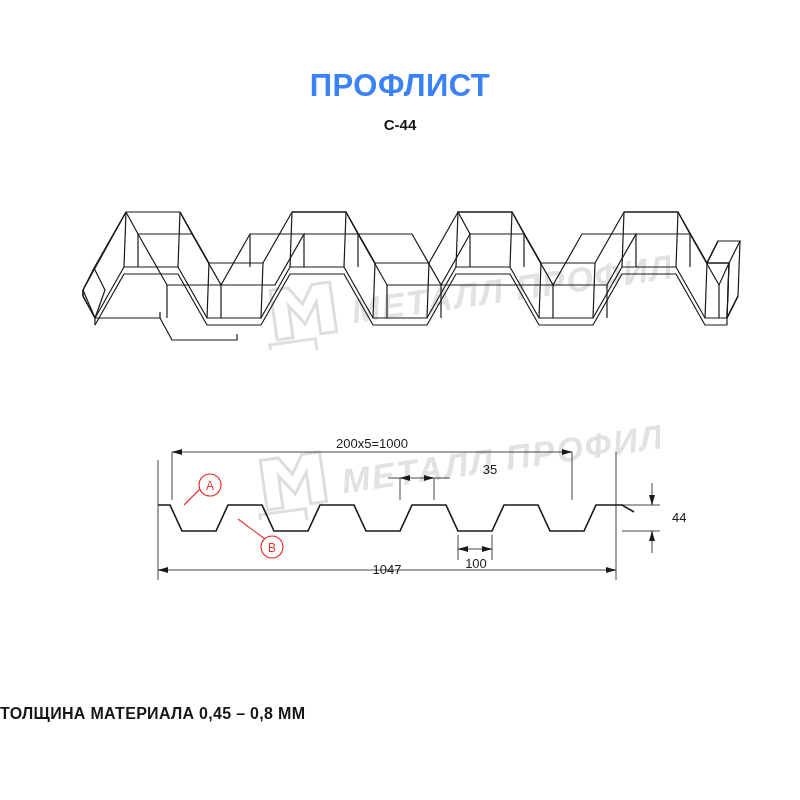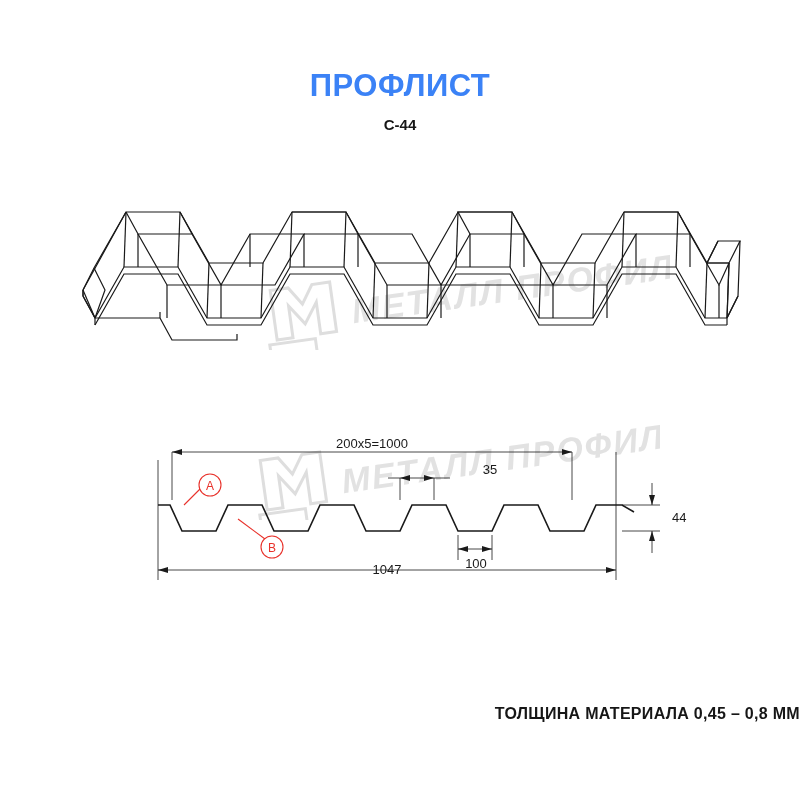--- a/index.html
+++ b/index.html
@@ -39,21 +39,21 @@
     text-align: center;
     font-size: 15px;
     font-weight: bold;
     color: #161616;
   }
   .footnote {
     position: absolute;
     top: 705px;
     left: 0;
     width: 800px;
-    text-align: right;
+    text-align: left;
     font-size: 16px;
     font-weight: bold;
     letter-spacing: 0.3px;
     color: #161616;
   }
   svg {
     display: block;
   }
   .draw {
     position: absolute;

